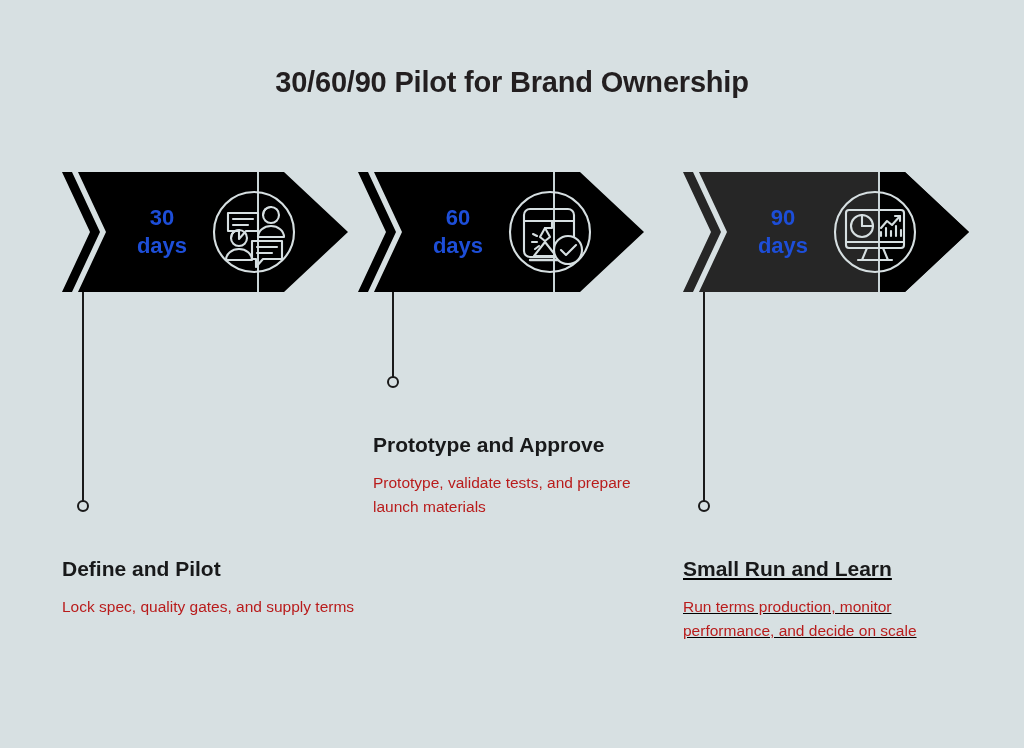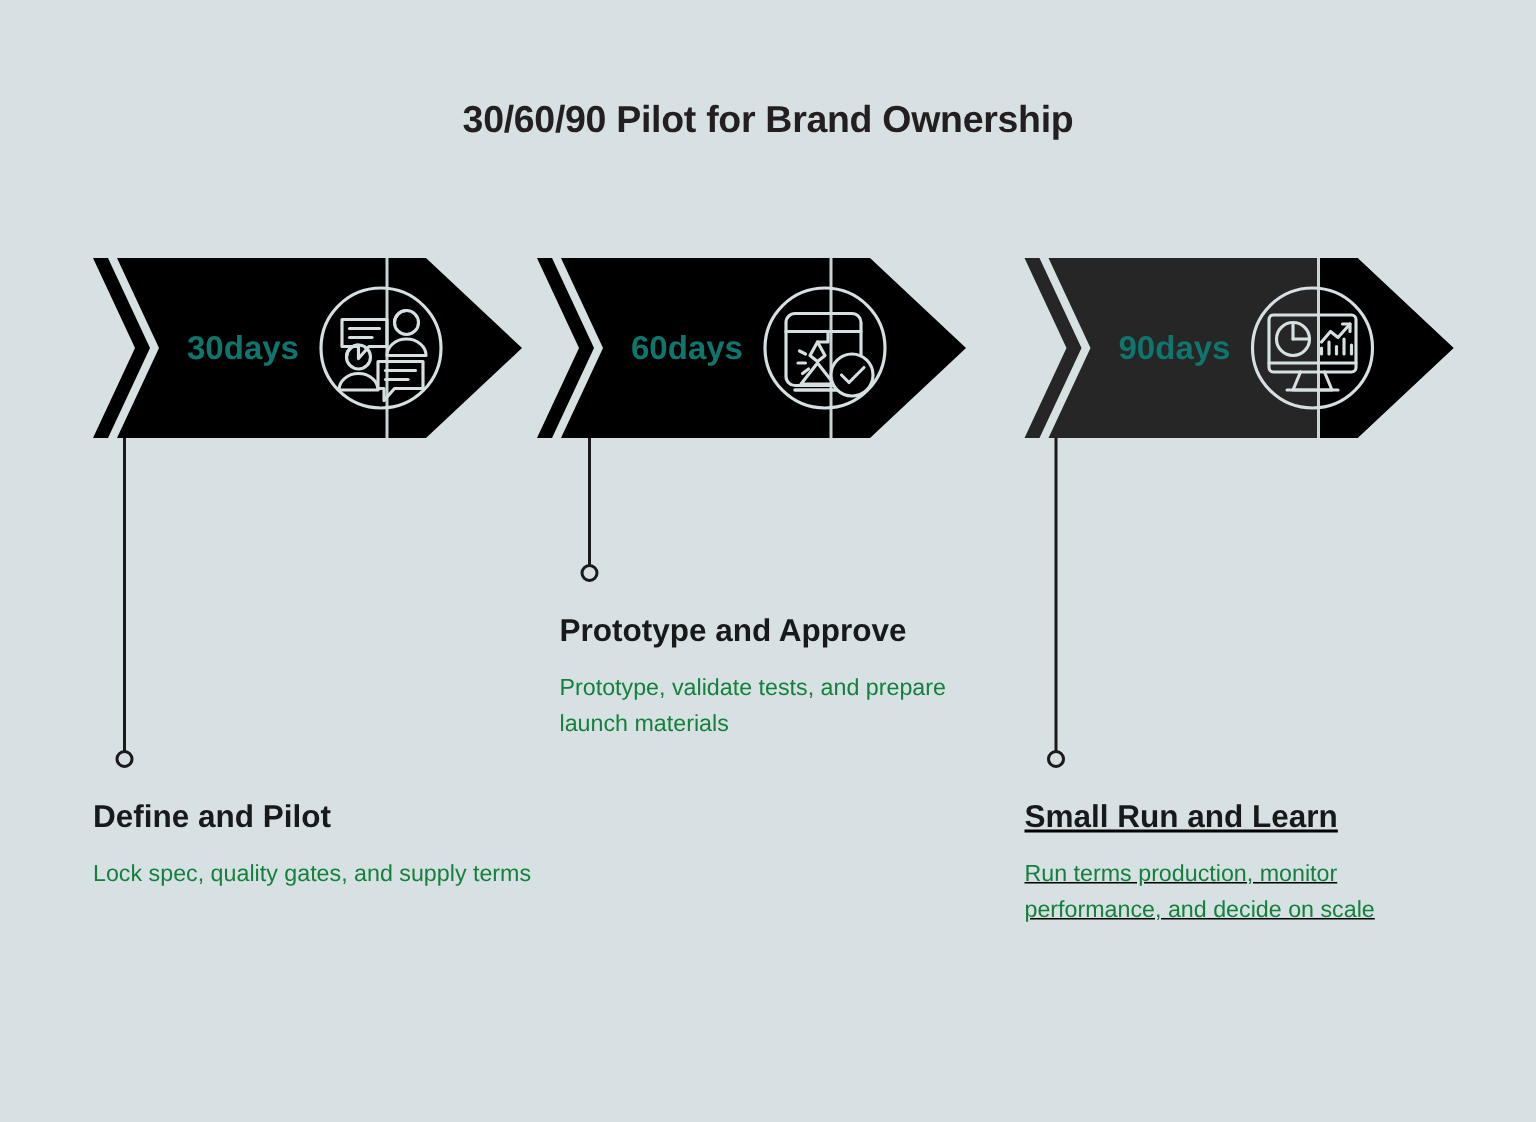--- a/index.html
+++ b/index.html
@@ -10,42 +10,42 @@
     overflow:hidden;
     position:relative;
   }
   #stage{position:absolute;inset:0;}
 
   .title{
     position:absolute;
     left:0;right:0;
     top:66px;
     text-align:center;
-    font-size:25px;
+    font-size:29px;
     font-weight:bold;
     color:#231f20;
     letter-spacing:-0.2px;
   }
 
   
   .banner{
     position:absolute;
     top:172px;
     width:286px;
     height:120px;
   }
   .banner svg{display:block;position:absolute;top:0;left:0;overflow:visible;}
 
   .banner .days{
     position:absolute;
     top:0;height:120px;
     left:50px;width:100px;
-    display:flex;flex-direction:row;
+    display:flex;flex-direction:column;
     align-items:center;justify-content:center;
-    color:#0f766e;
+    color:#1d4ed8;
     font-size:22px;
     font-weight:bold;
     line-height:1.28;
     pointer-events:none;
   }
   .banner .days .num{display:block;}
   .banner .days .unit{display:block;}
 
   .icon-wrap{
     position:absolute;
@@ -63,27 +63,27 @@
   .connector .dot{
     position:absolute;
     left:-5px;
     width:8px;height:8px;
     border:2px solid #1a1a1a;
     border-radius:50%;
     background:#d7e0e2;
   }
 
   
-  .caption{position:absolute;width:300px;}
+  .caption{position:absolute;width:300px;margin-top:24px;}
   .caption .head{
     font-size:21px;font-weight:bold;color:#18191a;
     margin:0 0 14px 0;line-height:1.2;
   }
   .caption .body{
-    font-size:15.5px;color:#15803d;line-height:1.55;margin:0;
+    font-size:15.5px;color:#b91c1c;line-height:1.55;margin:0;
   }
 </style>
 </head>
 <body>
 
 <div id="stage">
 
   <div class="title">30/60/90 Pilot for Brand Ownership</div>
 
   <div class="banner" style="left:62px;">

